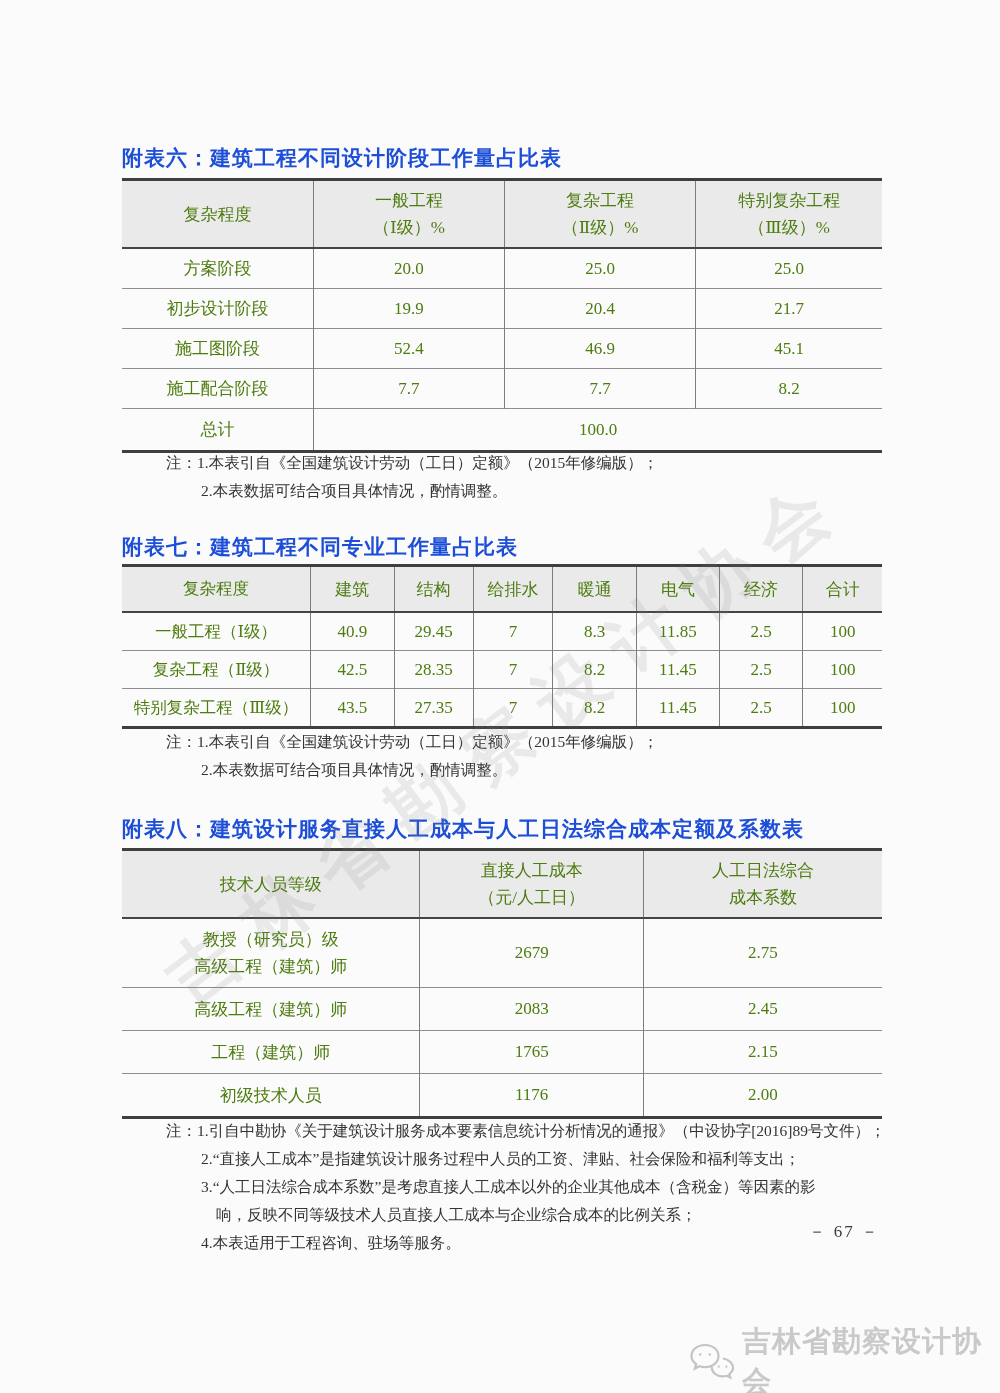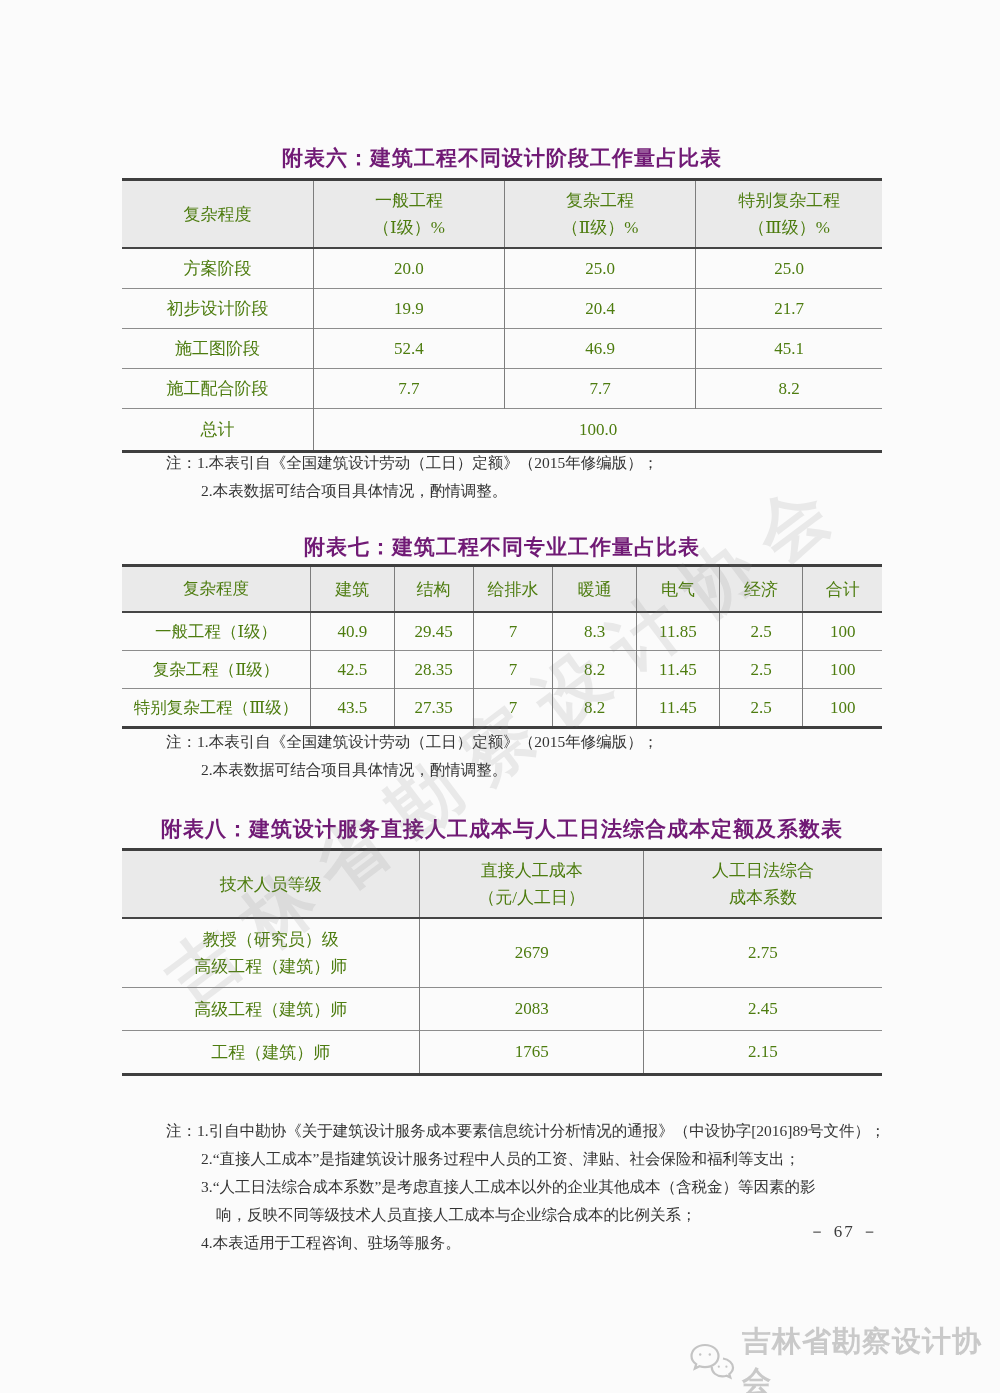--- a/index.html
+++ b/index.html
@@ -10,22 +10,22 @@
     background:#fbfbfb;
     font-family:"Liberation Serif","DejaVu Serif",serif;
     color:#2d2d2d;
     overflow:hidden;
   }
   .abs { position:absolute; }
   .content-x { left:122px; width:760px; }
 
   
   .tbl-title {
-    text-align:center;
-    font-size:21px; font-weight:bold; color:#701a75;
+    text-align:left;
+    font-size:21px; font-weight:bold; color:#1d4ed8;
     letter-spacing:1px;
     line-height:26px;
   }
 
   
   table.grid {
     border-collapse:collapse;
     table-layout:fixed;
     width:760px;
     border-top:3px solid #3f3f3f;
@@ -271,20 +271,27 @@
           </td>
         <td>2083</td>
         <td>2.45</td>
       </tr>
       <tr>
         <td>
             <div class="cell-line">工程（建筑）师</div>
           </td>
         <td>1765</td>
         <td>2.15</td>
+      </tr>
+      <tr>
+        <td>
+            <div class="cell-line">初级技术人员</div>
+          </td>
+        <td>1176</td>
+        <td>2.00</td>
       </tr>
     </tbody>
   </table>
 
   <div class="abs content-x notes" style="top:1117px;">
     <div class="note-line">注：1.引自中勘协《关于建筑设计服务成本要素信息统计分析情况的通报》（中设协字[2016]89号文件）；</div>
     <div class="note-line ind-1">2.“直接人工成本”是指建筑设计服务过程中人员的工资、津贴、社会保险和福利等支出；</div>
     <div class="note-line ind-1">3.“人工日法综合成本系数”是考虑直接人工成本以外的企业其他成本（含税金）等因素的影</div>
     <div class="note-line ind-2">响，反映不同等级技术人员直接人工成本与企业综合成本的比例关系；</div>
     <div class="note-line ind-1">4.本表适用于工程咨询、驻场等服务。</div>

